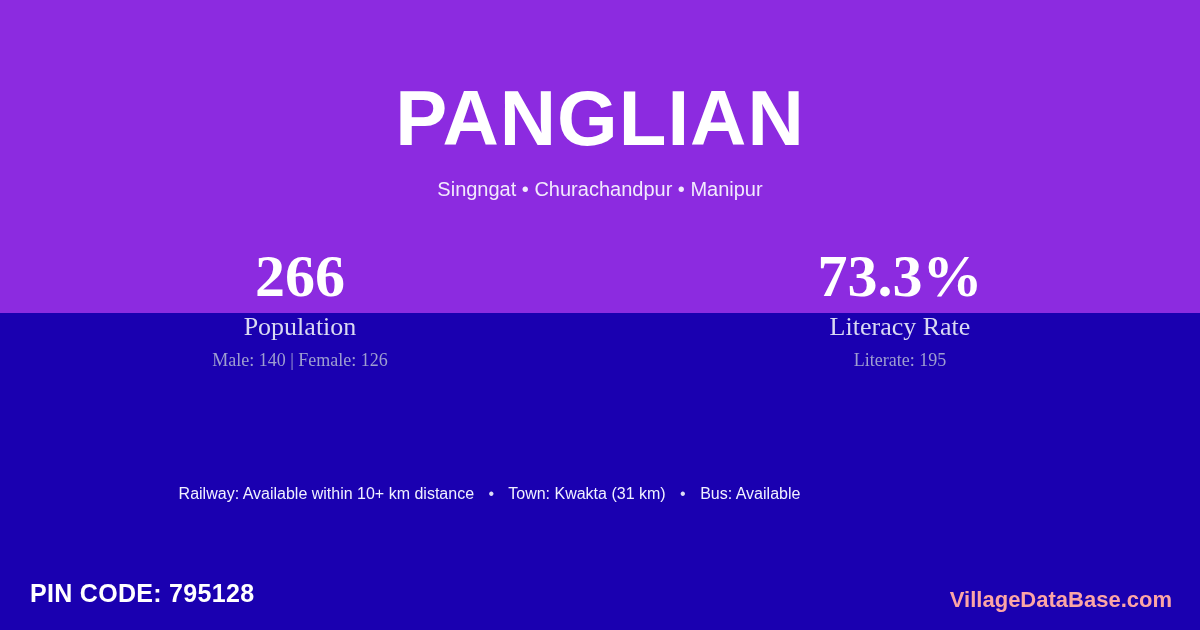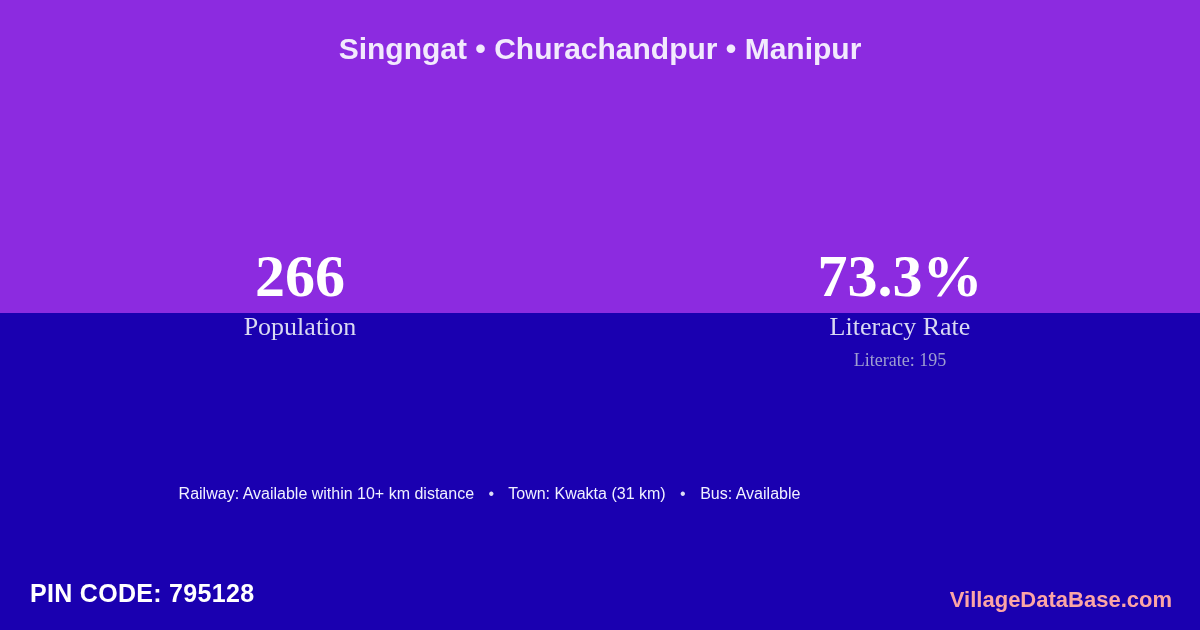--- a/index.html
+++ b/index.html
@@ -52,24 +52,24 @@
   .village-title {
     margin: 0;
     padding-top: 79px;
     font-size: 78px;
     font-weight: bold;
     letter-spacing: 1px;
     line-height: 1.0;
     color: #ffffff;
   }
   .village-subtitle {
-    margin: 12px;
+    margin: 0;
     padding-top: 22px;
-    font-size: 30px;
-    font-weight: bold;
+    font-size: 20px;
+    font-weight: normal;
     line-height: 1.0;
     color: #f2eafd;
   }
 
   
   .stats-row {
     position: absolute;
     left: 0;
     top: 246px;
     width: 1200px;
@@ -153,28 +153,30 @@
 </style>
 </head>
 <body>
 
 <div class="card">
 
   <div class="band-purple"></div>
   <div class="band-blue"></div>
 
   <div class="header">
+    <h1 class="village-title">PANGLIAN</h1>
     <div class="village-subtitle">Singngat • Churachandpur • Manipur</div>
   </div>
 
   <div class="stats-row">
 
     <div class="stat-col">
       <div class="stat-value">266</div>
       <div class="stat-label">Population</div>
+      <div class="stat-sub">Male: 140 | Female: 126</div>
     </div>
 
 
     <div class="stat-col">
       <div class="stat-value">73.3%</div>
       <div class="stat-label">Literacy Rate</div>
       <div class="stat-sub">Literate: 195</div>
     </div>
 
   </div>

